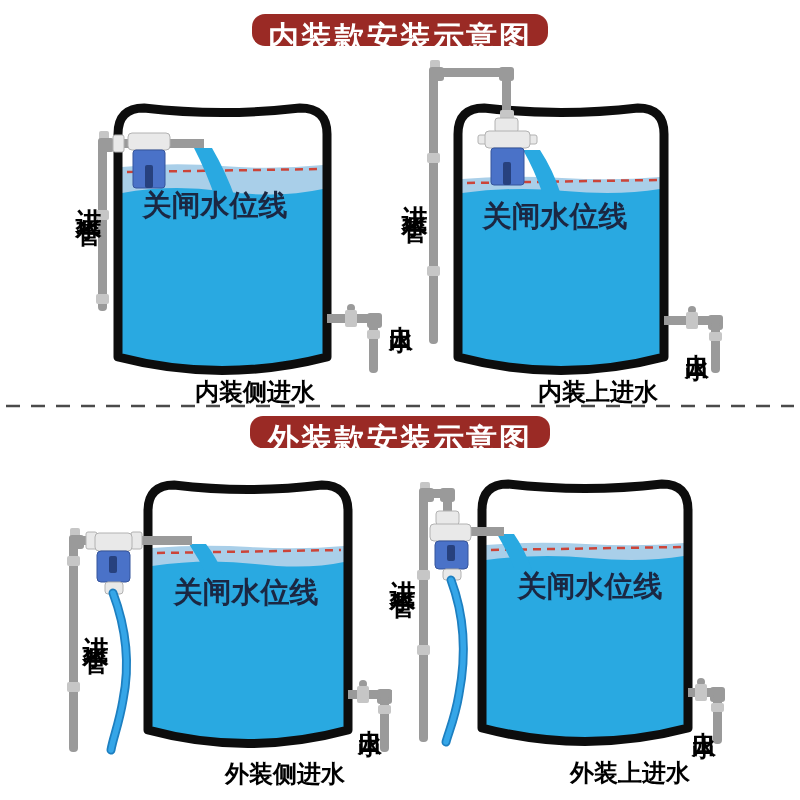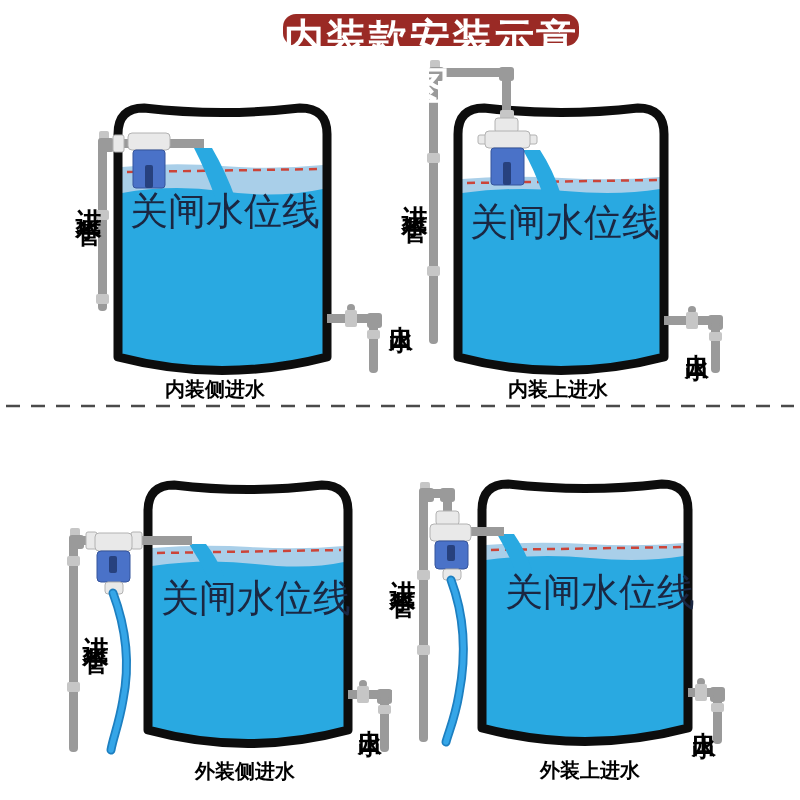--- a/index.html
+++ b/index.html
@@ -25,26 +25,26 @@
   .c-vb{fill:var(--valve);stroke:var(--valve-edge);stroke-width:1;}
   .c-vd{fill:var(--valve-dark);}
   .tankline{fill:none;stroke:var(--outline);stroke-width:9;stroke-linecap:round;stroke-linejoin:round;}
   .redline{fill:none;stroke:var(--level-line);stroke-width:2.5;stroke-dasharray:8 6;}
   .hose-outer{fill:none;stroke:var(--hose-dark);stroke-width:9;stroke-linecap:round;}
   .hose-inner{fill:none;stroke:var(--hose);stroke-width:5.5;stroke-linecap:round;}
   .divline{stroke:var(--divider);stroke-width:2.5;stroke-dasharray:14 11;}
 
   
   .badge{position:absolute;background:var(--title-bg);color:var(--title-text);
-         border-radius:13px;text-align:center;font-weight:bold;font-size:40px;
-         letter-spacing:2px;line-height:48px;height:32px;margin-left:31px;}
-  .caption{position:absolute;width:200px;text-align:center;color:var(--label);
-           font-weight:bold;font-size:20px;white-space:nowrap;}
+         border-radius:13px;text-align:center;font-weight:bold;font-size:31px;
+         letter-spacing:2px;line-height:48px;height:32px;}
+  .caption{position:absolute;width:200px;text-align:right;color:var(--label);
+           font-weight:bold;font-size:24px;white-space:nowrap;}
   .wlabel{position:absolute;width:170px;text-align:center;color:var(--wl-text);
-          font-weight:400;font-size:38px;white-space:nowrap;}
+          font-weight:700;font-size:29px;white-space:nowrap;}
   .vlabel{position:absolute;writing-mode:vertical-rl;text-orientation:upright;
           color:var(--label);font-weight:bold;}
   .vlabel.inlet{font-size:26px;letter-spacing:6px;}
   .vlabel.outlet{font-size:24px;letter-spacing:3px;}
 </style>
 </head>
 <body>
 
 <div class="stage">
 
@@ -194,20 +194,21 @@
         <circle class="c-pipe" cx="701" cy="682" r="4"></circle>
         <rect class="c-pipeL" x="695" y="684" width="12" height="17" rx="2"></rect>
         <rect class="c-pipe" x="710" y="687" width="15" height="15" rx="3"></rect>
         <rect class="c-pipe" x="713" y="694" width="9" height="50" rx="4"></rect>
         <rect class="c-pipeL" x="711" y="703" width="13" height="9" rx="2"></rect>
       </g>
     </g>
   </svg>
 
   <div class="badge" style="left:252px;top:14px;width:296px;">内装款安装示意图</div>
+  <div class="badge" style="left:250px;top:416px;width:300px;">外装款安装示意图</div>
 
   <div class="wlabel" style="left:130px;top:186px;">关闸水位线</div>
   <div class="wlabel" style="left:470px;top:197px;">关闸水位线</div>
   <div class="wlabel" style="left:161px;top:573px;">关闸水位线</div>
   <div class="wlabel" style="left:505px;top:567px;">关闸水位线</div>
 
   <div class="caption" style="left:115px;top:376px;">内装侧进水</div>
   <div class="caption" style="left:458px;top:376px;font-family:Liberation Serif, serif;">内装上进水</div>
   <div class="caption" style="left:490px;top:757px;">外装上进水</div>
   <div class="caption" style="left:145px;top:758px;">外装侧进水</div>

